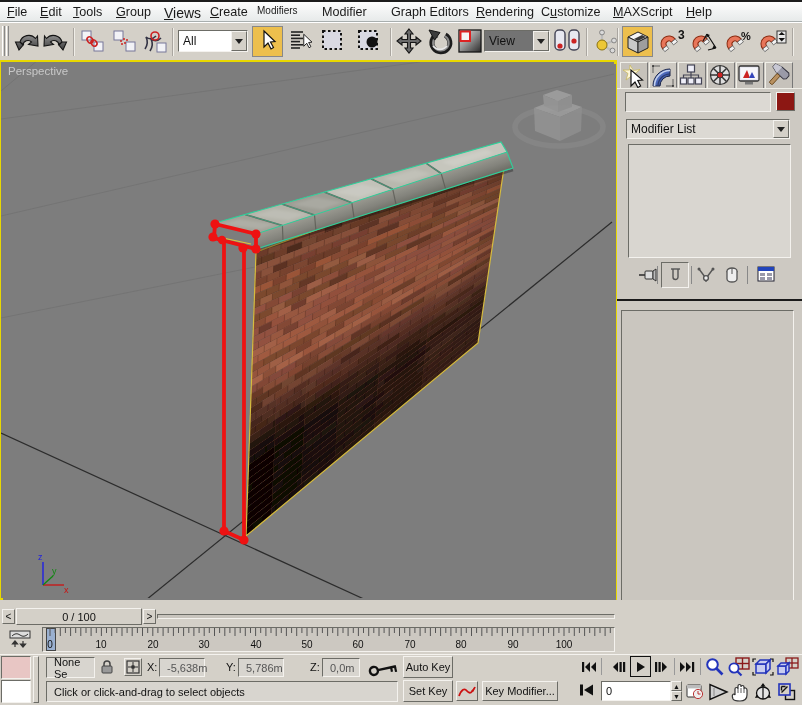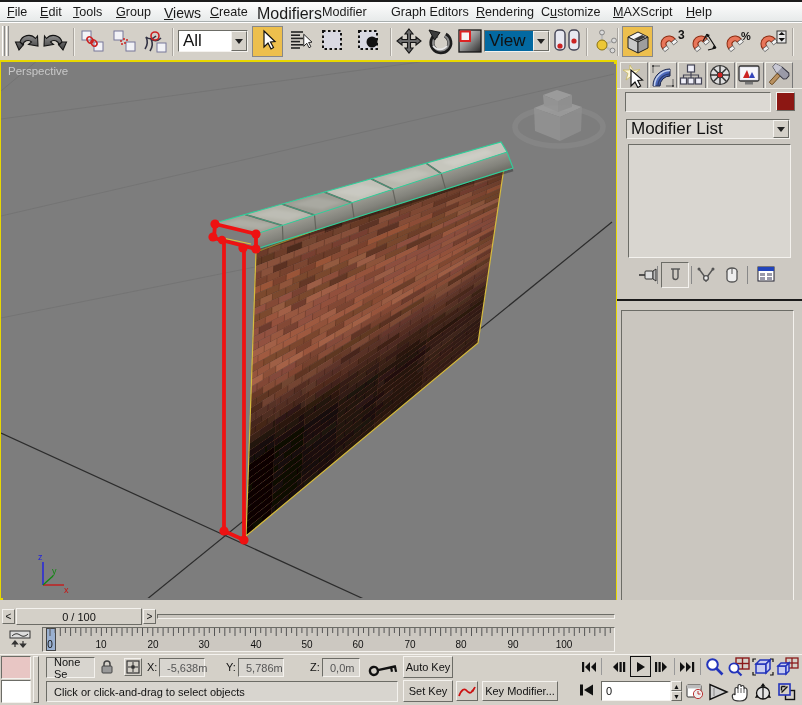--- a/index.html
+++ b/index.html
@@ -1,35 +1,35 @@
 <!DOCTYPE html>
 <html><head><meta charset="utf-8"><style>
 *{margin:0;padding:0;box-sizing:border-box}
 html,body{width:802px;height:705px;overflow:hidden;font-family:"Liberation Sans",sans-serif;background:#d4d0c8}
 .abs{position:absolute}
 #root{position:relative;width:667px;height:705px}
 .raised{border-top:1px solid #f4f2ee;border-left:1px solid #f4f2ee;border-right:1px solid #6c6c66;border-bottom:1px solid #6c6c66}
 .sunken{border-top:1px solid #6c6c66;border-left:1px solid #6c6c66;border-right:1px solid #f4f2ee;border-bottom:1px solid #f4f2ee}
 .btn{background:#d4d0c8;display:flex;align-items:center;justify-content:center;font-size:11px;color:#111}
-.combo{background:#dcd9d3;display:flex;align-items:center;font-size:17px;color:#111;padding-left:4px}
+.combo{background:#dcd9d3;display:flex;align-items:center;font-size:12px;color:#111;padding-left:4px}
 .combo .arrowbtn{margin-left:auto;width:16px;height:100%;background:#d4d0c8;display:flex;align-items:center;justify-content:center}
 .arrowbtn:after{content:"";border:4px solid transparent;border-top:5px solid #222;margin-top:4px}
 .sep{width:2px;background:#aaa6a0;border-right:1px solid #f0eee8}
 .field{background:#d8d5cf;font-size:11px;color:#555;display:flex;align-items:center;padding-left:7px}
 </style></head><body>
 <div id="root">
 
 <div class="abs" style="left:0;top:0;width:802px;height:22px;background:linear-gradient(#fdfdfd,#e7eaea);border-top:2px solid #1c1c1c;border-bottom:1px solid #a8aeae">
       <span class="abs" style="left:7px;top:3px;font-size:12.6px;color:#1a1a1a"><u>F</u>ile</span>
       <span class="abs" style="left:40px;top:3px;font-size:12.6px;color:#1a1a1a"><u>E</u>dit</span>
       <span class="abs" style="left:73px;top:3px;font-size:12.6px;color:#1a1a1a"><u>T</u>ools</span>
       <span class="abs" style="left:116px;top:3px;font-size:12.6px;color:#1a1a1a"><u>G</u>roup</span>
       <span class="abs" style="left:164px;top:3px;font-size:14px;color:#1a1a1a"><u>V</u>iews</span>
       <span class="abs" style="left:210px;top:3px;font-size:12.6px;color:#1a1a1a"><u>C</u>reate</span>
-      <span class="abs" style="left:257px;top:3px;font-size:16px;color:#1a1a1a">Modifiers</span>
+      <span class="abs" style="left:257px;top:3px;font-size:10px;color:#1a1a1a">Modifiers</span>
       <span class="abs" style="left:322px;top:3px;font-size:12.6px;color:#1a1a1a">Modifier</span>
       <span class="abs" style="left:391px;top:3px;font-size:12.6px;color:#1a1a1a">Graph Editors</span>
       <span class="abs" style="left:476px;top:3px;font-size:12.6px;color:#1a1a1a"><u>R</u>endering</span>
       <span class="abs" style="left:541px;top:3px;font-size:12.6px;color:#1a1a1a">C<u>u</u>stomize</span>
       <span class="abs" style="left:613px;top:3px;font-size:12.6px;color:#1a1a1a"><u>M</u>AXScript</span>
       <span class="abs" style="left:686px;top:3px;font-size:12.6px;color:#1a1a1a"><u>H</u>elp</span>
     </div>
 <div class="abs" style="left:0;top:22px;width:802px;height:38px;background:#d4d0c8;border-top:1px solid #fff">
       <div class="abs" style="left:2px;top:3px;width:3px;height:30px;border-left:1px solid #fff;border-right:1px solid #888"></div>
       <div class="abs" style="left:6px;top:3px;width:3px;height:30px;border-left:1px solid #fff;border-right:1px solid #888"></div>
@@ -131,21 +131,21 @@
           <defs>
             <linearGradient id="sg" x1="0" y1="0" x2="1" y2="1">
               <stop offset="0" stop-color="#e8e8e8"></stop>
               <stop offset="0.5" stop-color="#909090"></stop>
               <stop offset="1" stop-color="#2a2a2a"></stop>
             </linearGradient>
           </defs>
           <rect x="3" y="3" width="22" height="22" fill="url(#sg)" stroke="#161616" stroke-width="1.3"></rect>
           <rect x="4.5" y="4.5" width="9.5" height="9.5" fill="#f4f4f4" stroke="#dd2222" stroke-width="2"></rect>
         </svg></div>
-      <div class="abs combo sunken" style="left:484px;top:7px;width:66px;height:22px;background:#0369a1">View<span class="arrowbtn raised"></span></div>
+      <div class="abs combo sunken" style="left:484px;top:7px;width:66px;height:22px;background:#737373">View<span class="arrowbtn raised"></span></div>
       <div class="abs" style="left:552px;top:4px"><svg width="30" height="28" viewBox="0 0 30 28" xmlns="http://www.w3.org/2000/svg" style="">
           <g fill="none" stroke="#445">
             <rect x="3" y="3" width="10" height="20" rx="4" stroke-width="1.4" fill="#e8e8f0"></rect>
             <rect x="17" y="3" width="10" height="20" rx="4" stroke-width="1.4" fill="#e8e8f0"></rect>
           </g>
           <circle cx="8" cy="19" r="2.6" fill="#cc2222"></circle>
           <circle cx="22" cy="14" r="2.6" fill="#cc2222"></circle>
         </svg></div>
       <div class="abs sep" style="left:586px;top:5px;height:28px"></div>
       <div class="abs" style="left:591px;top:4px"><svg width="28" height="28" viewBox="0 0 28 28" xmlns="http://www.w3.org/2000/svg" style="">

